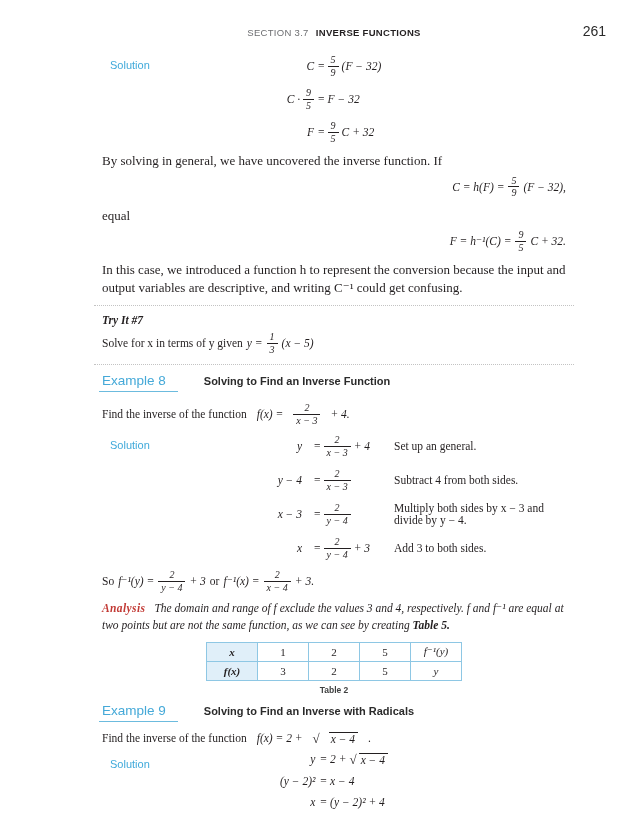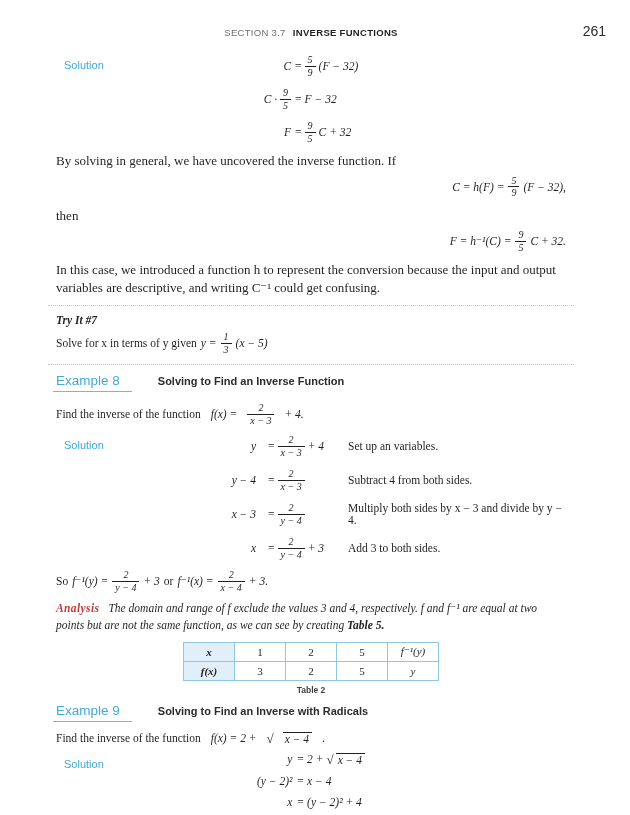--- a/index.html
+++ b/index.html
@@ -1,16 +1,16 @@
 <!DOCTYPE html>
 <html><head>
 <meta charset="utf-8">
 <style>
   html,body{margin:0;padding:0;background:#ffffff;}
-  .page{width:630px;height:815px;box-sizing:border-box;padding:26px 64px 0 56px;
+  .page{width:630px;height:815px;box-sizing:border-box;padding:26px 64px 0 102px;
         position:relative;background:#fff;overflow:hidden;
         font-family:"Liberation Serif","DejaVu Serif",serif;color:#231f20;font-size:11.5px;}
   
   .pagehead{position:relative;text-align:center;font-family:"Liberation Sans",sans-serif;margin-bottom:16px;}
   .sec{color:#6d6e71;font-size:9.5px;letter-spacing:.3px;}
   .sectitle{color:#231f20;font-weight:bold;font-size:9.5px;letter-spacing:.3px;margin-left:4px;}
   .pagenum{position:absolute;right:-40px;top:-3px;font-size:14px;color:#2b2b2b;font-family:"Liberation Sans",sans-serif;}
   
   .body{font-size:13px;line-height:1.35;margin:8px 0 5px;}
   .m{font-style:italic;}
@@ -116,21 +116,21 @@
 
   <div class="eqline">
     <span class="m">C = h(F) =</span>
       <span class="frac">
         <span class="num">5</span>
         <span class="den">9</span>
       </span>
       <span class="m">(F − 32),</span>
   </div>
 
-  <p class="body">then</p>
+  <p class="body">equal</p>
 
   <div class="eqline">
     <span class="m">F = h⁻¹(C) =</span>
       <span class="frac">
         <span class="num">9</span>
         <span class="den">5</span>
       </span>
       <span class="m">C + 32.</span>
   </div>
 
@@ -175,21 +175,21 @@
             <span class="m">y</span>
           </div>
         <div class="sc2">
             <span>=</span>
             <span class="frac">
               <span class="num">2</span>
               <span class="den">x − 3</span>
             </span>
             <span class="m">+ 4</span>
           </div>
-        <div class="note">Set up an variables.</div>
+        <div class="note">Set up an general.</div>
 
         <div class="sc1">
             <span class="m">y − 4</span>
           </div>
         <div class="sc2">
             <span>=</span>
             <span class="frac">
               <span class="num">2</span>
               <span class="den">x − 3</span>
             </span>

